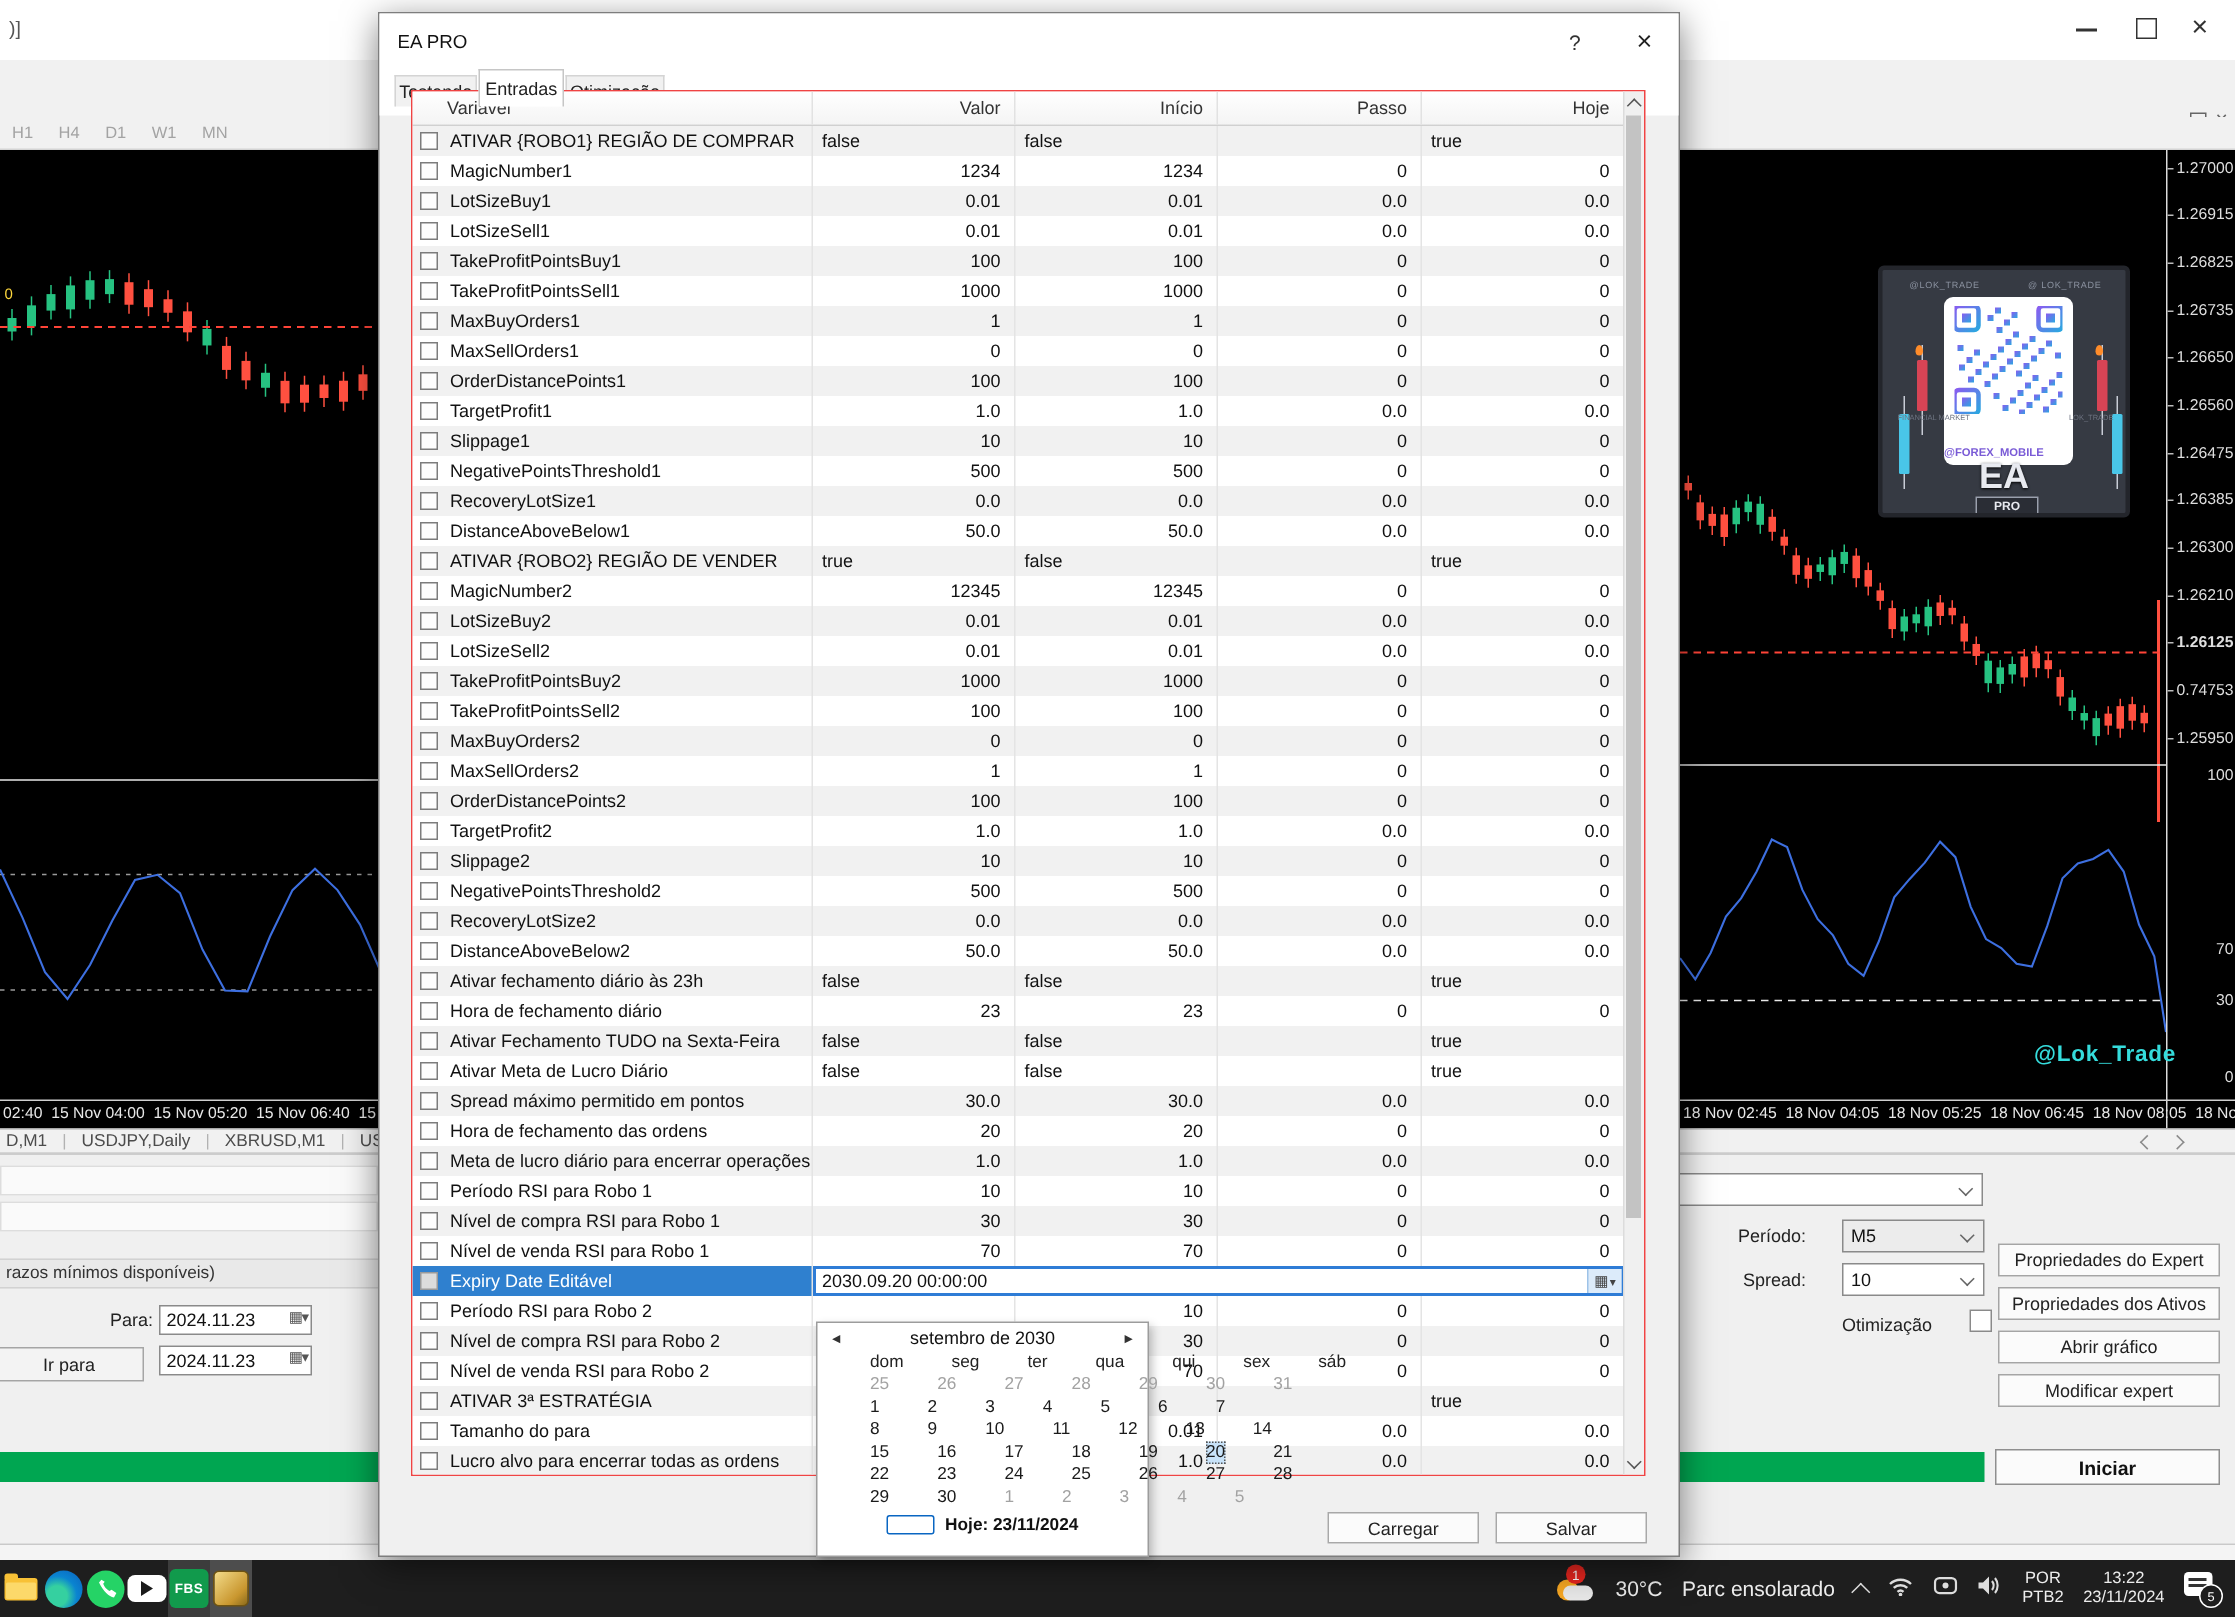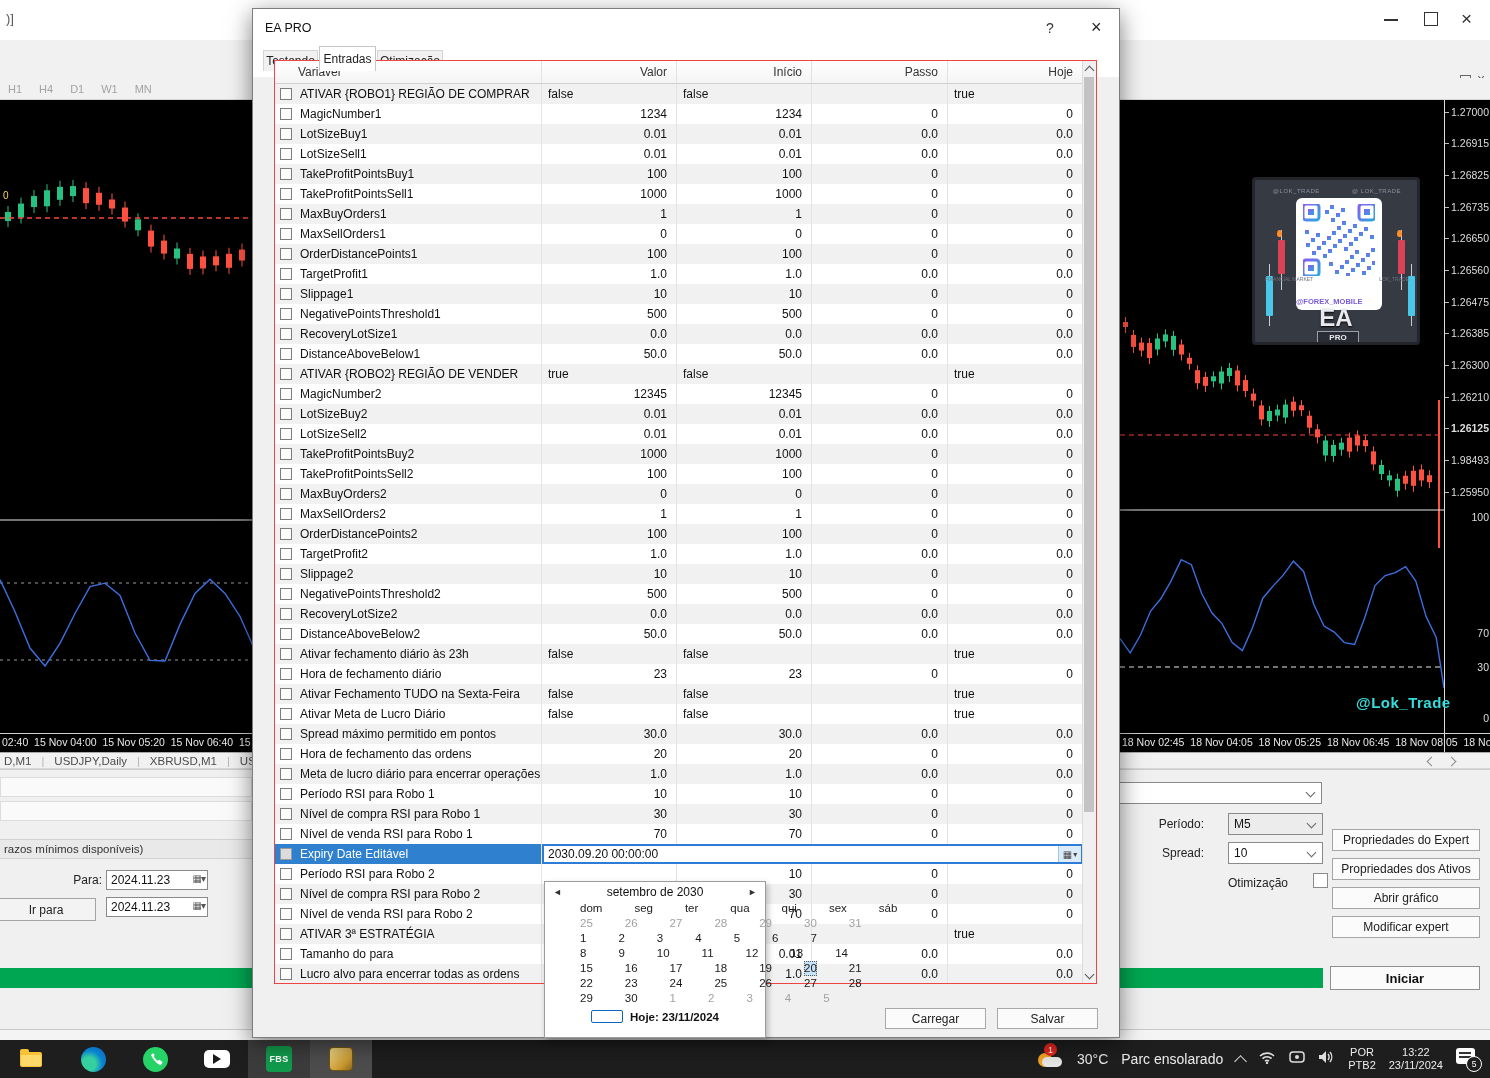--- a/index.html
+++ b/index.html
@@ -90,21 +90,21 @@
   #opt-box{position:absolute;left:1313px;top:103px;width:15px;height:15px;background:#fff;border:1px solid #8a8a8a;box-sizing:border-box;}
   .rbtn{position:absolute;left:1332px;width:148px;height:22px;background:#fbfbfb;border:1px solid #a5a5a5;box-sizing:border-box;
         font-size:12px;color:#222;display:flex;align-items:center;justify-content:center;margin-top:46px;}
   #progress{position:absolute;left:0;top:198px;width:1323px;height:20px;background:#00a651;}
   #iniciar{position:absolute;left:1330px;top:196px;width:150px;height:24px;background:#fbfbfb;border:1px solid #8f8f8f;box-sizing:border-box;
            font-size:13px;font-weight:bold;color:#111;display:flex;align-items:center;justify-content:center;}
   #mtstatus{position:absolute;left:0;top:259px;width:1490px;height:12px;background:#f4f4f4;border-top:1px solid #c9c9c9;}
 
   
   #taskbar{left:0;top:1040px;width:1490px;height:38px;background:#1e1e1e;display:flex;align-items:center;}
-  .tile{width:62px;height:38px;display:flex;align-items:center;justify-content:center;}
+  .tile{width:28px;height:38px;display:flex;align-items:center;justify-content:center;}
   .tile.hl1{background:#3c3c3c;} .tile.hl2{background:#4d4d4d;}
   #folder-ico{width:22px;height:15px;background:#f8c136;border-radius:2px;position:relative;}
   #folder-ico:before{content:"";position:absolute;left:0;top:-3px;width:9px;height:4px;background:#f8c136;border-radius:2px 2px 0 0;}
   #folder-ico:after{content:"";position:absolute;left:1px;top:3px;width:20px;height:11px;background:#fcd96a;border-radius:1px;}
   #edge-ico{width:25px;height:25px;border-radius:50%;background:radial-gradient(circle at 32% 68%,#35d0a0 0 28%,#0a84d0 55%,#0b5fbe 100%);}
   #wa-ico{width:25px;height:25px;border-radius:50%;background:#25d366;display:flex;align-items:center;justify-content:center;}
   #yt-ico{width:26px;height:18px;background:#fff;border-radius:5px;display:flex;align-items:center;justify-content:center;}
   #yt-ico i{display:block;border-left:8px solid #1a1a1a;border-top:5px solid transparent;border-bottom:5px solid transparent;}
   #fbs-ico{width:26px;height:26px;background:#119a4c;border-radius:4px;color:#fff;font-size:9px;font-weight:bold;
            display:flex;align-items:center;justify-content:center;letter-spacing:.3px;}
@@ -388,21 +388,21 @@
         <span class="pricelbl" style="top: 196px;">1.26475</span>
         <span class="ptick" style="top: 202px;"></span>
         <span class="pricelbl" style="top: 227px;">1.26385</span>
         <span class="ptick" style="top: 233px;"></span>
         <span class="pricelbl" style="top: 259px;">1.26300</span>
         <span class="ptick" style="top: 265px;"></span>
         <span class="pricelbl" style="top: 291px;">1.26210</span>
         <span class="ptick" style="top: 297px;"></span>
         <span class="pricelbl" style="top: 322px; font-weight: bold;">1.26125</span>
         <span class="ptick" style="top: 328px;"></span>
-        <span class="pricelbl" style="top: 354px;">1.98493</span>
+        <span class="pricelbl" style="top: 354px;">0.74753</span>
         <span class="ptick" style="top: 360px;"></span>
         <span class="pricelbl" style="top: 386px;">1.25950</span>
         <span class="ptick" style="top: 392px;"></span>
         <span class="pricelbl" style="top: 411px;">100</span>
         <span class="pricelbl" style="top: 527px;">70</span>
         <span class="pricelbl" style="top: 561px;">30</span>
         <span class="pricelbl" style="top: 612px;">0</span>
       </div>
 
     <div class="abs" id="watermark">@Lok_Trade</div>

